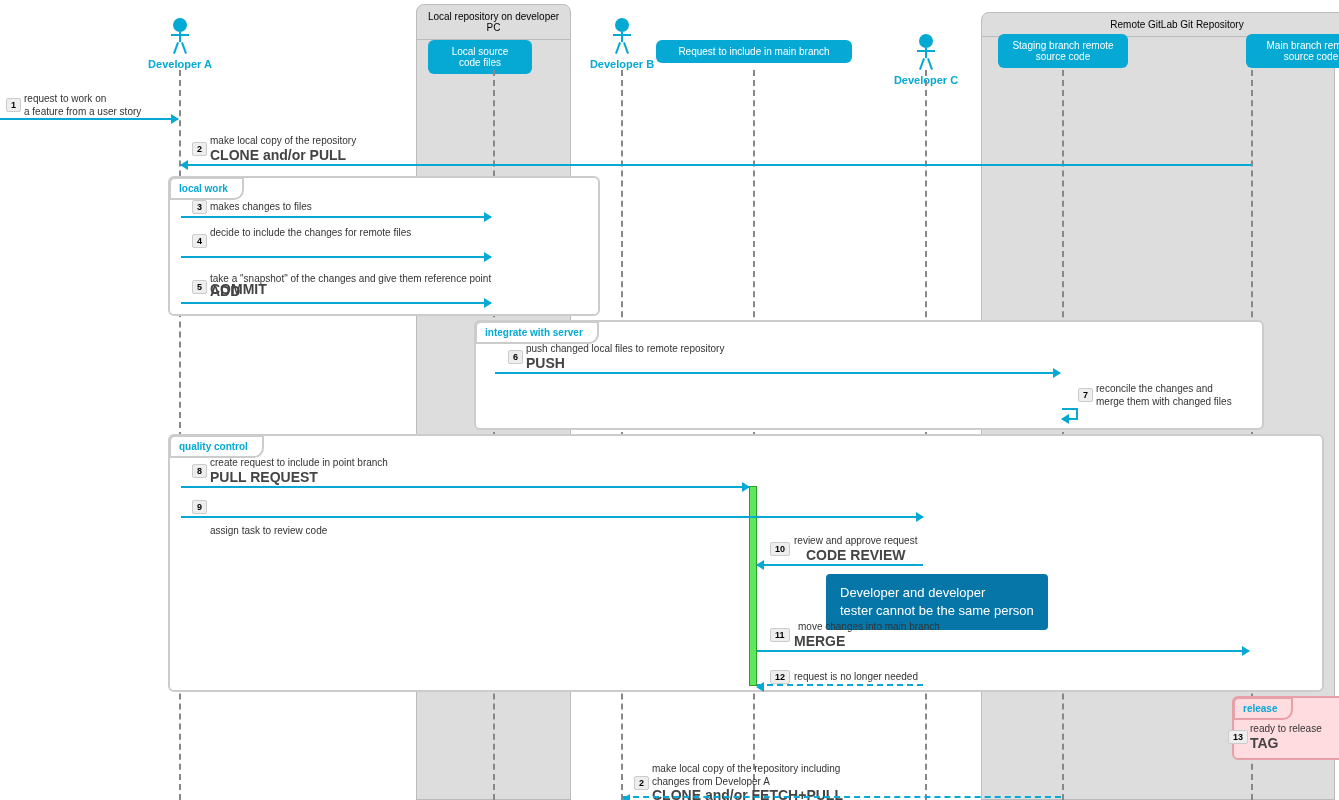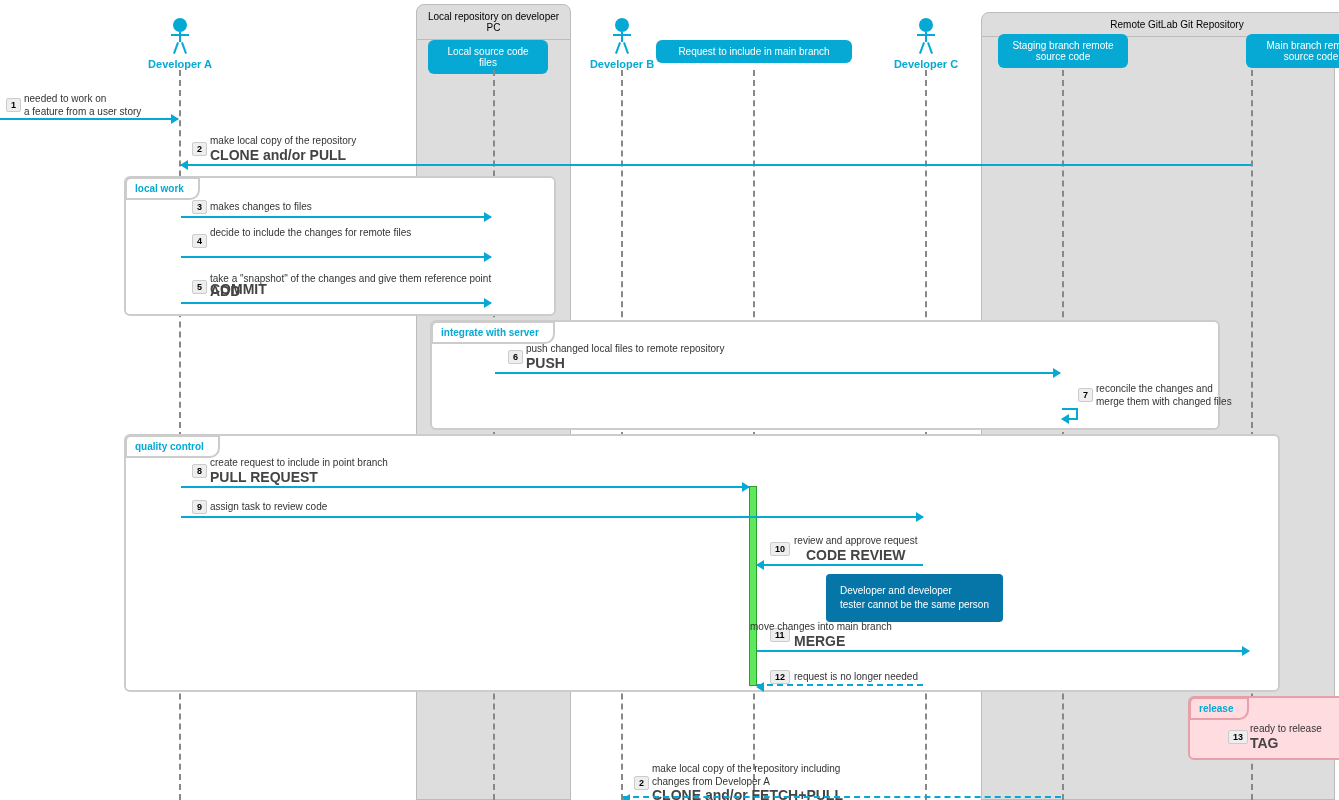--- a/index.html
+++ b/index.html
@@ -10,82 +10,82 @@
 .actor .arms { width: 18px; height: 2px; background: #06a9d4; margin: -8px auto 0; }
 .actor .legs { width: 14px; height: 10px; margin: 6px auto 0; position: relative; }
 .actor .legs::before, .actor .legs::after { content: ''; position: absolute; top: 0; width: 2px; height: 12px; background: #06a9d4; }
 .actor .legs::before { left: 2px; transform: rotate(20deg); }
 .actor .legs::after { right: 2px; transform: rotate(-20deg); }
 .actor-label { color: #06a9d4; font-size: 11px; font-weight: bold; margin-top: 6px; }
 .lifeline { position: absolute; width: 0; border-left: 2px dashed #888; top: 70px; bottom: 0; }
 .box-header { position: absolute; background: #ddd; border: 1px solid #bbb; border-top-left-radius: 8px; border-top-right-radius: 8px; padding: 6px 10px; font-size: 10px; text-align: center; }
 .participant-box { position: absolute; background: #06a9d4; color: #fff; border-radius: 6px; padding: 6px 12px; font-size: 10px; text-align: center; }
 .big-box { position: absolute; background: #ddd; border: 1px solid #bbb; z-index: -1; }
-.frame { position: absolute; border: 2px solid #ccc; border-radius: 6px; background: #fff; }
+.frame { position: absolute; border: 2px solid #ccc; border-radius: 6px; background: #fff; margin-left: 44px; }
 .frame-label { position: absolute; top: -1px; left: -1px; background: #fff; border: 2px solid #ccc; border-top-left-radius: 6px; border-bottom-right-radius: 10px; padding: 4px 14px 4px 8px; font-size: 10px; color: #06a9d4; font-weight: bold; }
 .frame-pink { background: #ffdce0; border-color: #e8a0a8; }
 .arrow { position: absolute; height: 2px; background: #06a9d4; }
 .arrow-dashed { border-top: 2px dashed #06a9d4; background: transparent; height: 0; }
 .arrow-head-r::after { content: ''; position: absolute; right: -1px; top: -4px; border-left: 8px solid #06a9d4; border-top: 5px solid transparent; border-bottom: 5px solid transparent; }
 .arrow-head-l::after { content: ''; position: absolute; left: -1px; top: -4px; border-right: 8px solid #06a9d4; border-top: 5px solid transparent; border-bottom: 5px solid transparent; }
 .step-num { position: absolute; background: #eee; border: 1px solid #ccc; font-size: 9px; font-weight: bold; padding: 1px 4px; border-radius: 2px; }
 .step-text { position: absolute; font-size: 10px; color: #333; line-height: 1.3; }
 .step-big { font-size: 14px; font-weight: bold; color: #444; }
-.note { position: absolute; background: #0676a8; color: #fff; font-size: 10px; padding: 10px 14px; border-radius: 4px; line-height: 1.4; }
+.note { position: absolute; background: #0676a8; color: #fff; font-size: 13px; padding: 10px 14px; border-radius: 4px; line-height: 1.4; }
 .activation { position: absolute; width: 8px; background: #5de85d; border: 1px solid #2a9d2a; }
 </style>
 </head>
 <body>
 
 <div class="big-box" style="left:416px; top:26px; width:155px; height:774px;"></div>
 <div class="big-box" style="left:981px; top:26px; width:354px; height:774px;"></div>
 
 <div class="box-header" style="left:416px; top:4px; width:155px;">Local repository
 on developer PC</div>
 <div class="box-header" style="left:981px; top:12px; width:392px;">Remote GitLab Git Repository</div>
 
-<div class="participant-box" style="left:428px; top:40px; width:120px;">Local source code files</div>
+<div class="participant-box" style="left:428px; top:40px; width:104px;">Local source code files</div>
 <div class="participant-box" style="left:656px; top:40px; width:196px;">Request to include in main branch</div>
 <div class="participant-box" style="left:998px; top:34px; width:130px;">Staging branch
 remote source code</div>
 <div class="participant-box" style="left:1246px; top:34px; width:130px;">Main branch
 remote source code</div>
 
 <div class="actor" style="left:140px; top:18px; width:80px;">
   <div class="head"></div>
     <div class="body"></div>
     <div class="arms"></div>
     <div class="legs"></div>
   <div class="actor-label">Developer A</div>
 </div>
 <div class="actor" style="left:582px; top:18px; width:80px;">
   <div class="head"></div>
     <div class="body"></div>
     <div class="arms"></div>
     <div class="legs"></div>
   <div class="actor-label">Developer B</div>
 </div>
-<div class="actor" style="left:886px; top:18px; width:80px;">
+<div class="actor" style="left:886px; top:34px; width:80px;">
   <div class="head"></div>
     <div class="body"></div>
     <div class="arms"></div>
     <div class="legs"></div>
   <div class="actor-label">Developer C</div>
 </div>
 
 <div class="lifeline" style="left:179px;"></div>
 <div class="lifeline" style="left:493px;"></div>
 <div class="lifeline" style="left:621px;"></div>
 <div class="lifeline" style="left:753px;"></div>
 <div class="lifeline" style="left:925px;"></div>
 <div class="lifeline" style="left:1062px;"></div>
 <div class="lifeline" style="left:1251px;"></div>
 
 <div class="step-num" style="left:6px; top:98px;">1</div>
-<div class="step-text" style="left:24px; top:92px; white-space:pre;">needed to work on
+<div class="step-text" style="left:24px; top:92px; white-space:pre;">request to work on
 a feature from a user story</div>
 <div class="arrow arrow-head-r" style="left:0; top:118px; width:178px;"></div>
 
 <div class="step-num" style="left:192px; top:142px;">2</div>
 <div class="step-text" style="left:210px; top:134px;">make local copy of the repository</div>
 <div class="step-text step-big" style="left:210px; top:146px;">CLONE and/or PULL</div>
 <div class="arrow arrow-head-l" style="left:181px; top:164px; width:1070px;"></div>
 
 <div class="frame" style="left:124px; top:176px; width:432px; height:140px;">
   <div class="frame-label">local work</div>
@@ -123,33 +123,33 @@
   <div class="frame-label">quality control</div>
 </div>
 <div class="step-num" style="left:192px; top:464px;">8</div>
 <div class="step-text" style="left:210px; top:456px;">create request to include in point branch</div>
 <div class="step-text step-big" style="left:210px; top:468px;">PULL REQUEST</div>
 <div class="arrow arrow-head-r" style="left:181px; top:486px; width:568px;"></div>
 
 <div class="activation" style="left:749px; top:486px; height:200px;"></div>
 
 <div class="step-num" style="left:192px; top:500px;">9</div>
-<div class="step-text" style="left:210px; top:500px;">assign task to review code</div>
+<div class="step-text" style="left:210px; top:524px;">assign task to review code</div>
 <div class="arrow arrow-head-r" style="left:181px; top:516px; width:742px;"></div>
 
 <div class="step-num" style="left:770px; top:542px;">10</div>
 <div class="step-text" style="left:794px; top:534px;text-align:right;">review and approve request</div>
 <div class="step-text step-big" style="left:794px; top:546px;margin-left:12px;">CODE REVIEW</div>
 <div class="arrow arrow-head-l" style="left:757px; top:564px; width:166px;"></div>
 
 <div class="note" style="left:826px; top:574px; white-space:pre;">Developer and developer
 tester cannot be the same person</div>
 
 <div class="step-num" style="left:770px; top:628px;">11</div>
-<div class="step-text" style="left:750px; top:620px;">move changes into main branch</div>
+<div class="step-text" style="left:798px; top:620px;">move changes into main branch</div>
 <div class="step-text step-big" style="left:794px; top:632px;">MERGE</div>
 <div class="arrow arrow-head-r" style="left:757px; top:650px; width:492px;"></div>
 
 <div class="step-num" style="left:770px; top:670px;">12</div>
 <div class="step-text" style="left:794px; top:670px;">request is no longer needed</div>
 <div class="arrow arrow-dashed arrow-head-l" style="left:757px; top:684px; width:166px;"></div>
 
 <div class="frame frame-pink" style="left:1188px; top:696px; width:162px; height:64px;">
   <div class="frame-label" style="background:#ffdce0; border-color:#e8a0a8;">release</div>
 </div>

